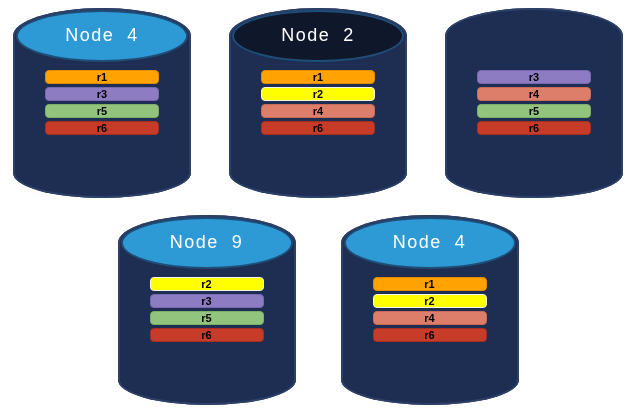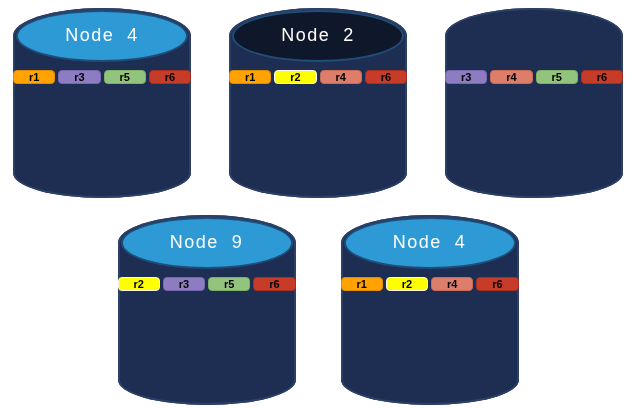--- a/index.html
+++ b/index.html
@@ -54,21 +54,21 @@
     font-weight: 400;
     letter-spacing: 1.5px;
     white-space: pre;
     transform: translateY(-1px);
   }
   .bars {
     position: absolute;
     left: 0; top: 62px;
     width: 178px;
     display: flex;
-    flex-direction: row;
+    flex-direction: column;
     align-items: center;
     gap: 3px;
   }
   .bar {
     width: 114px;
     height: 14px;
     box-sizing: border-box;
     border-radius: 4px;
     border: 1px solid transparent;
     display: flex;

